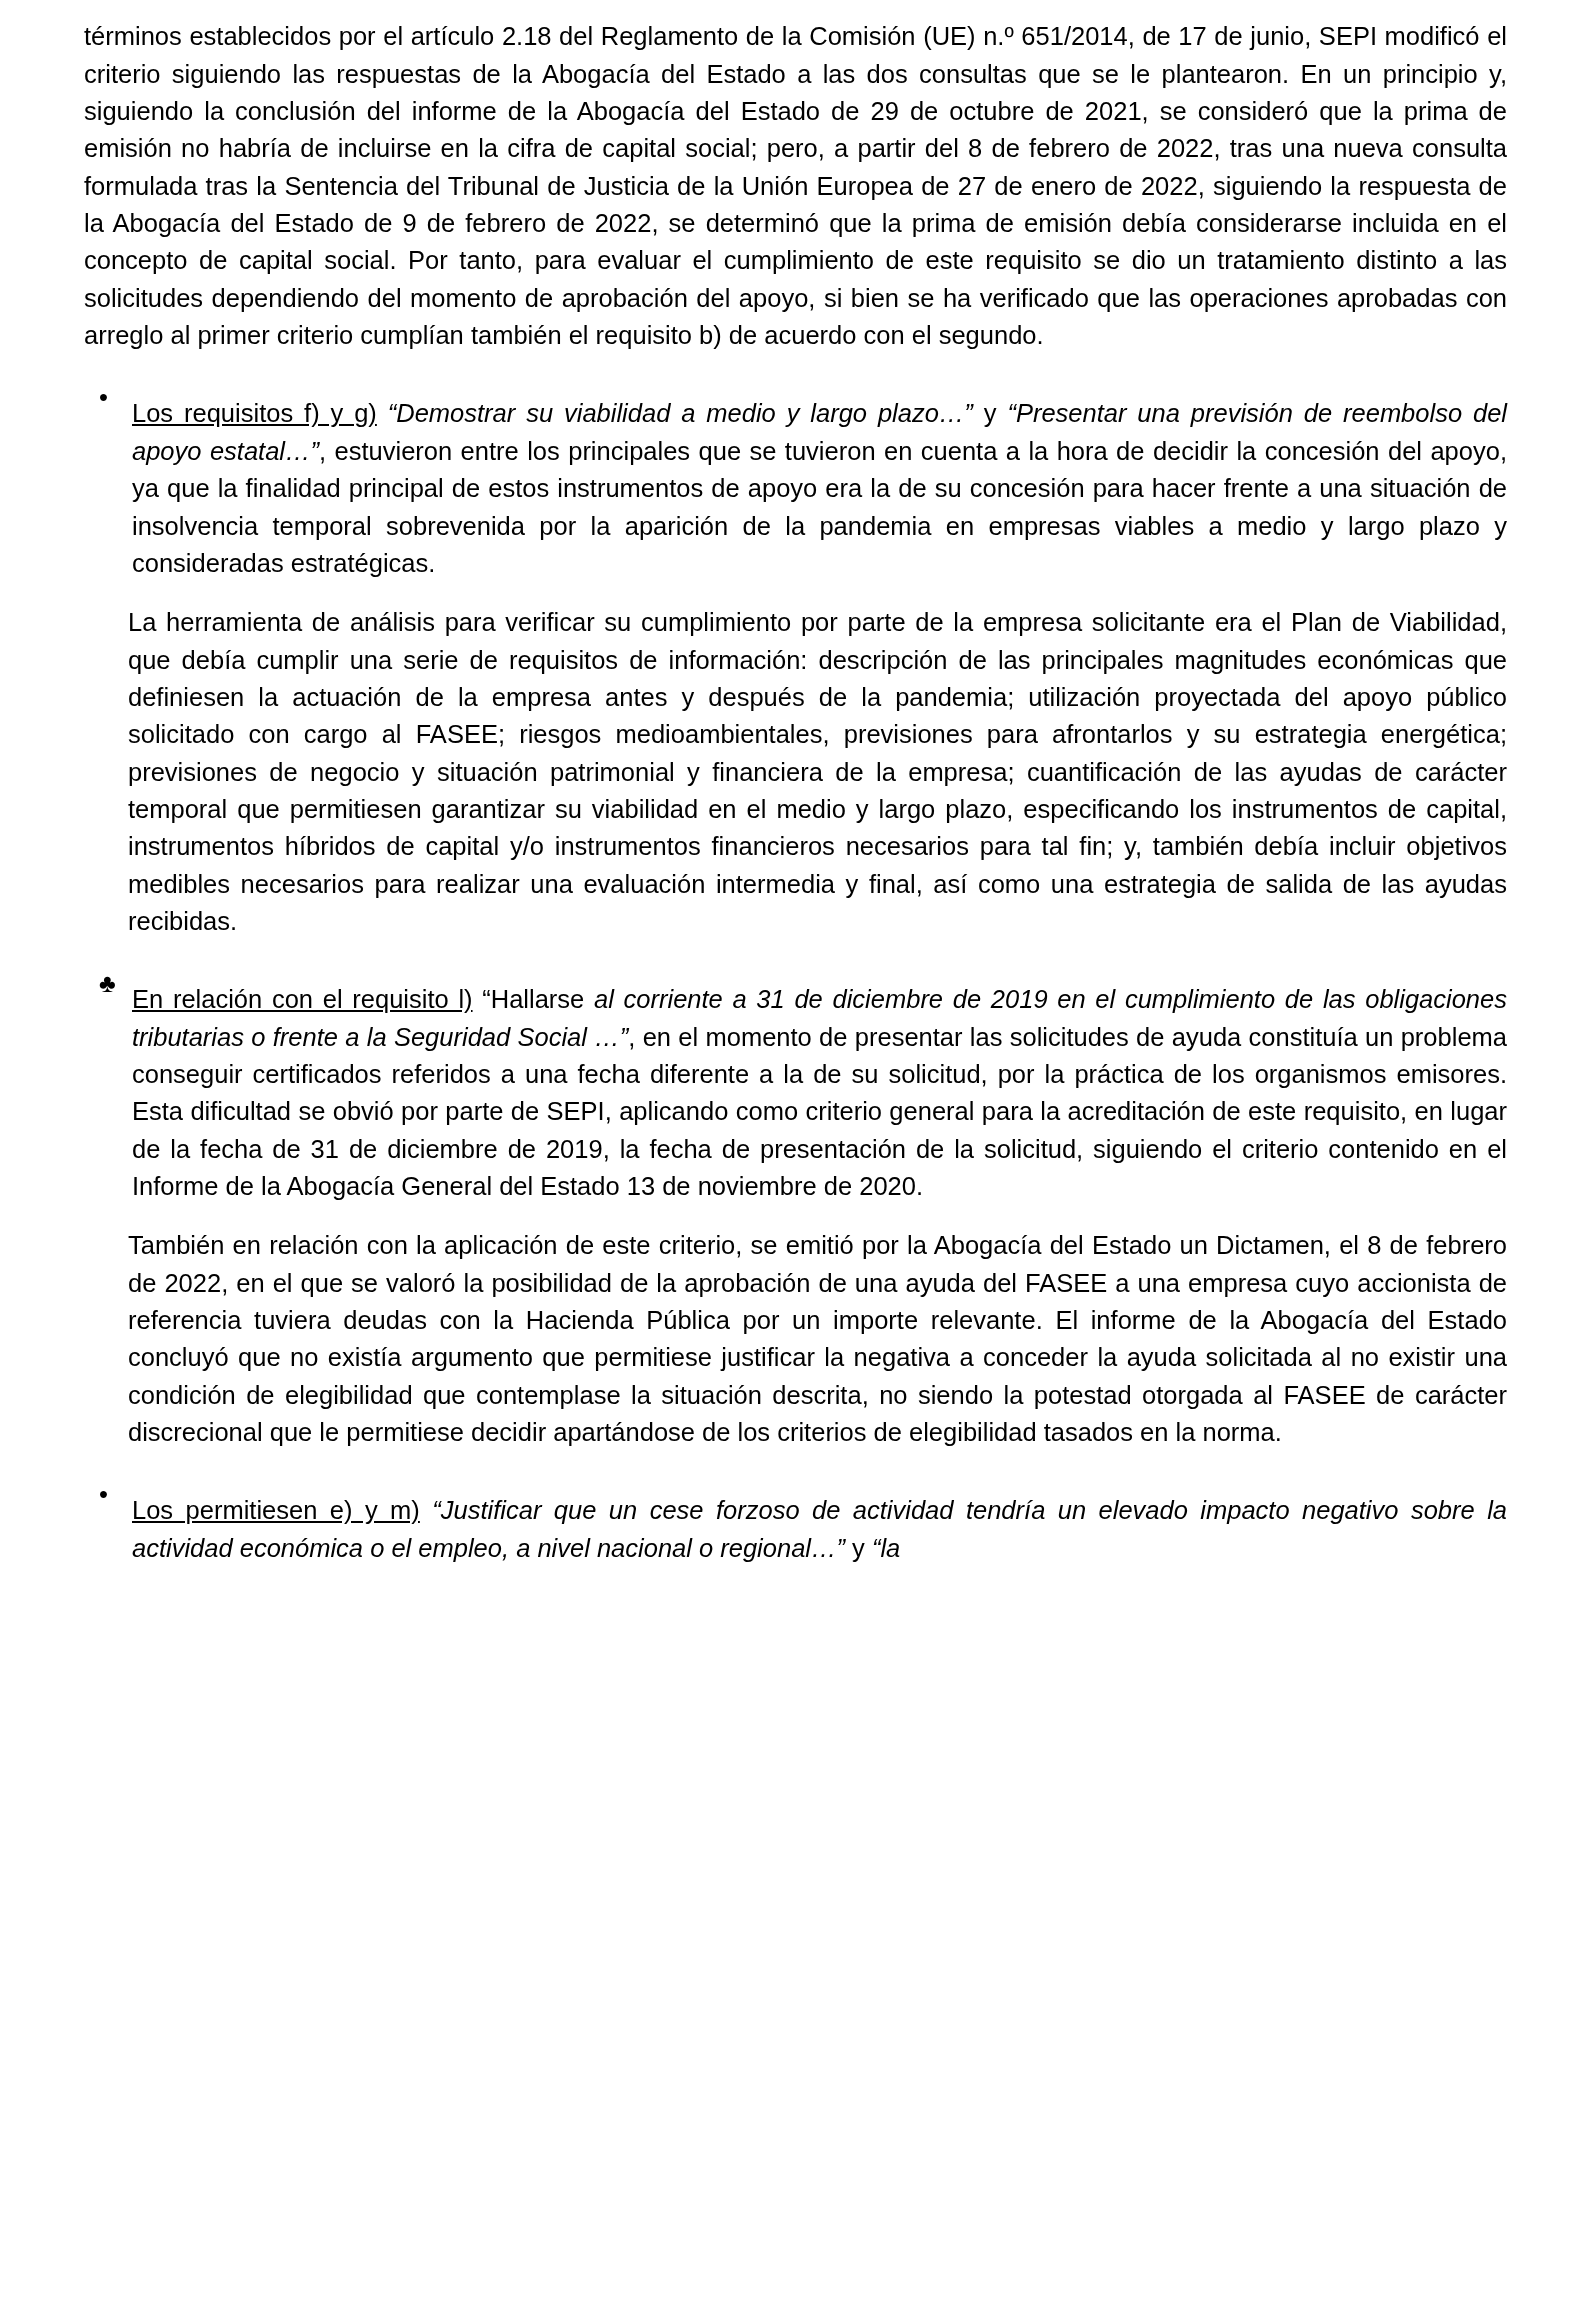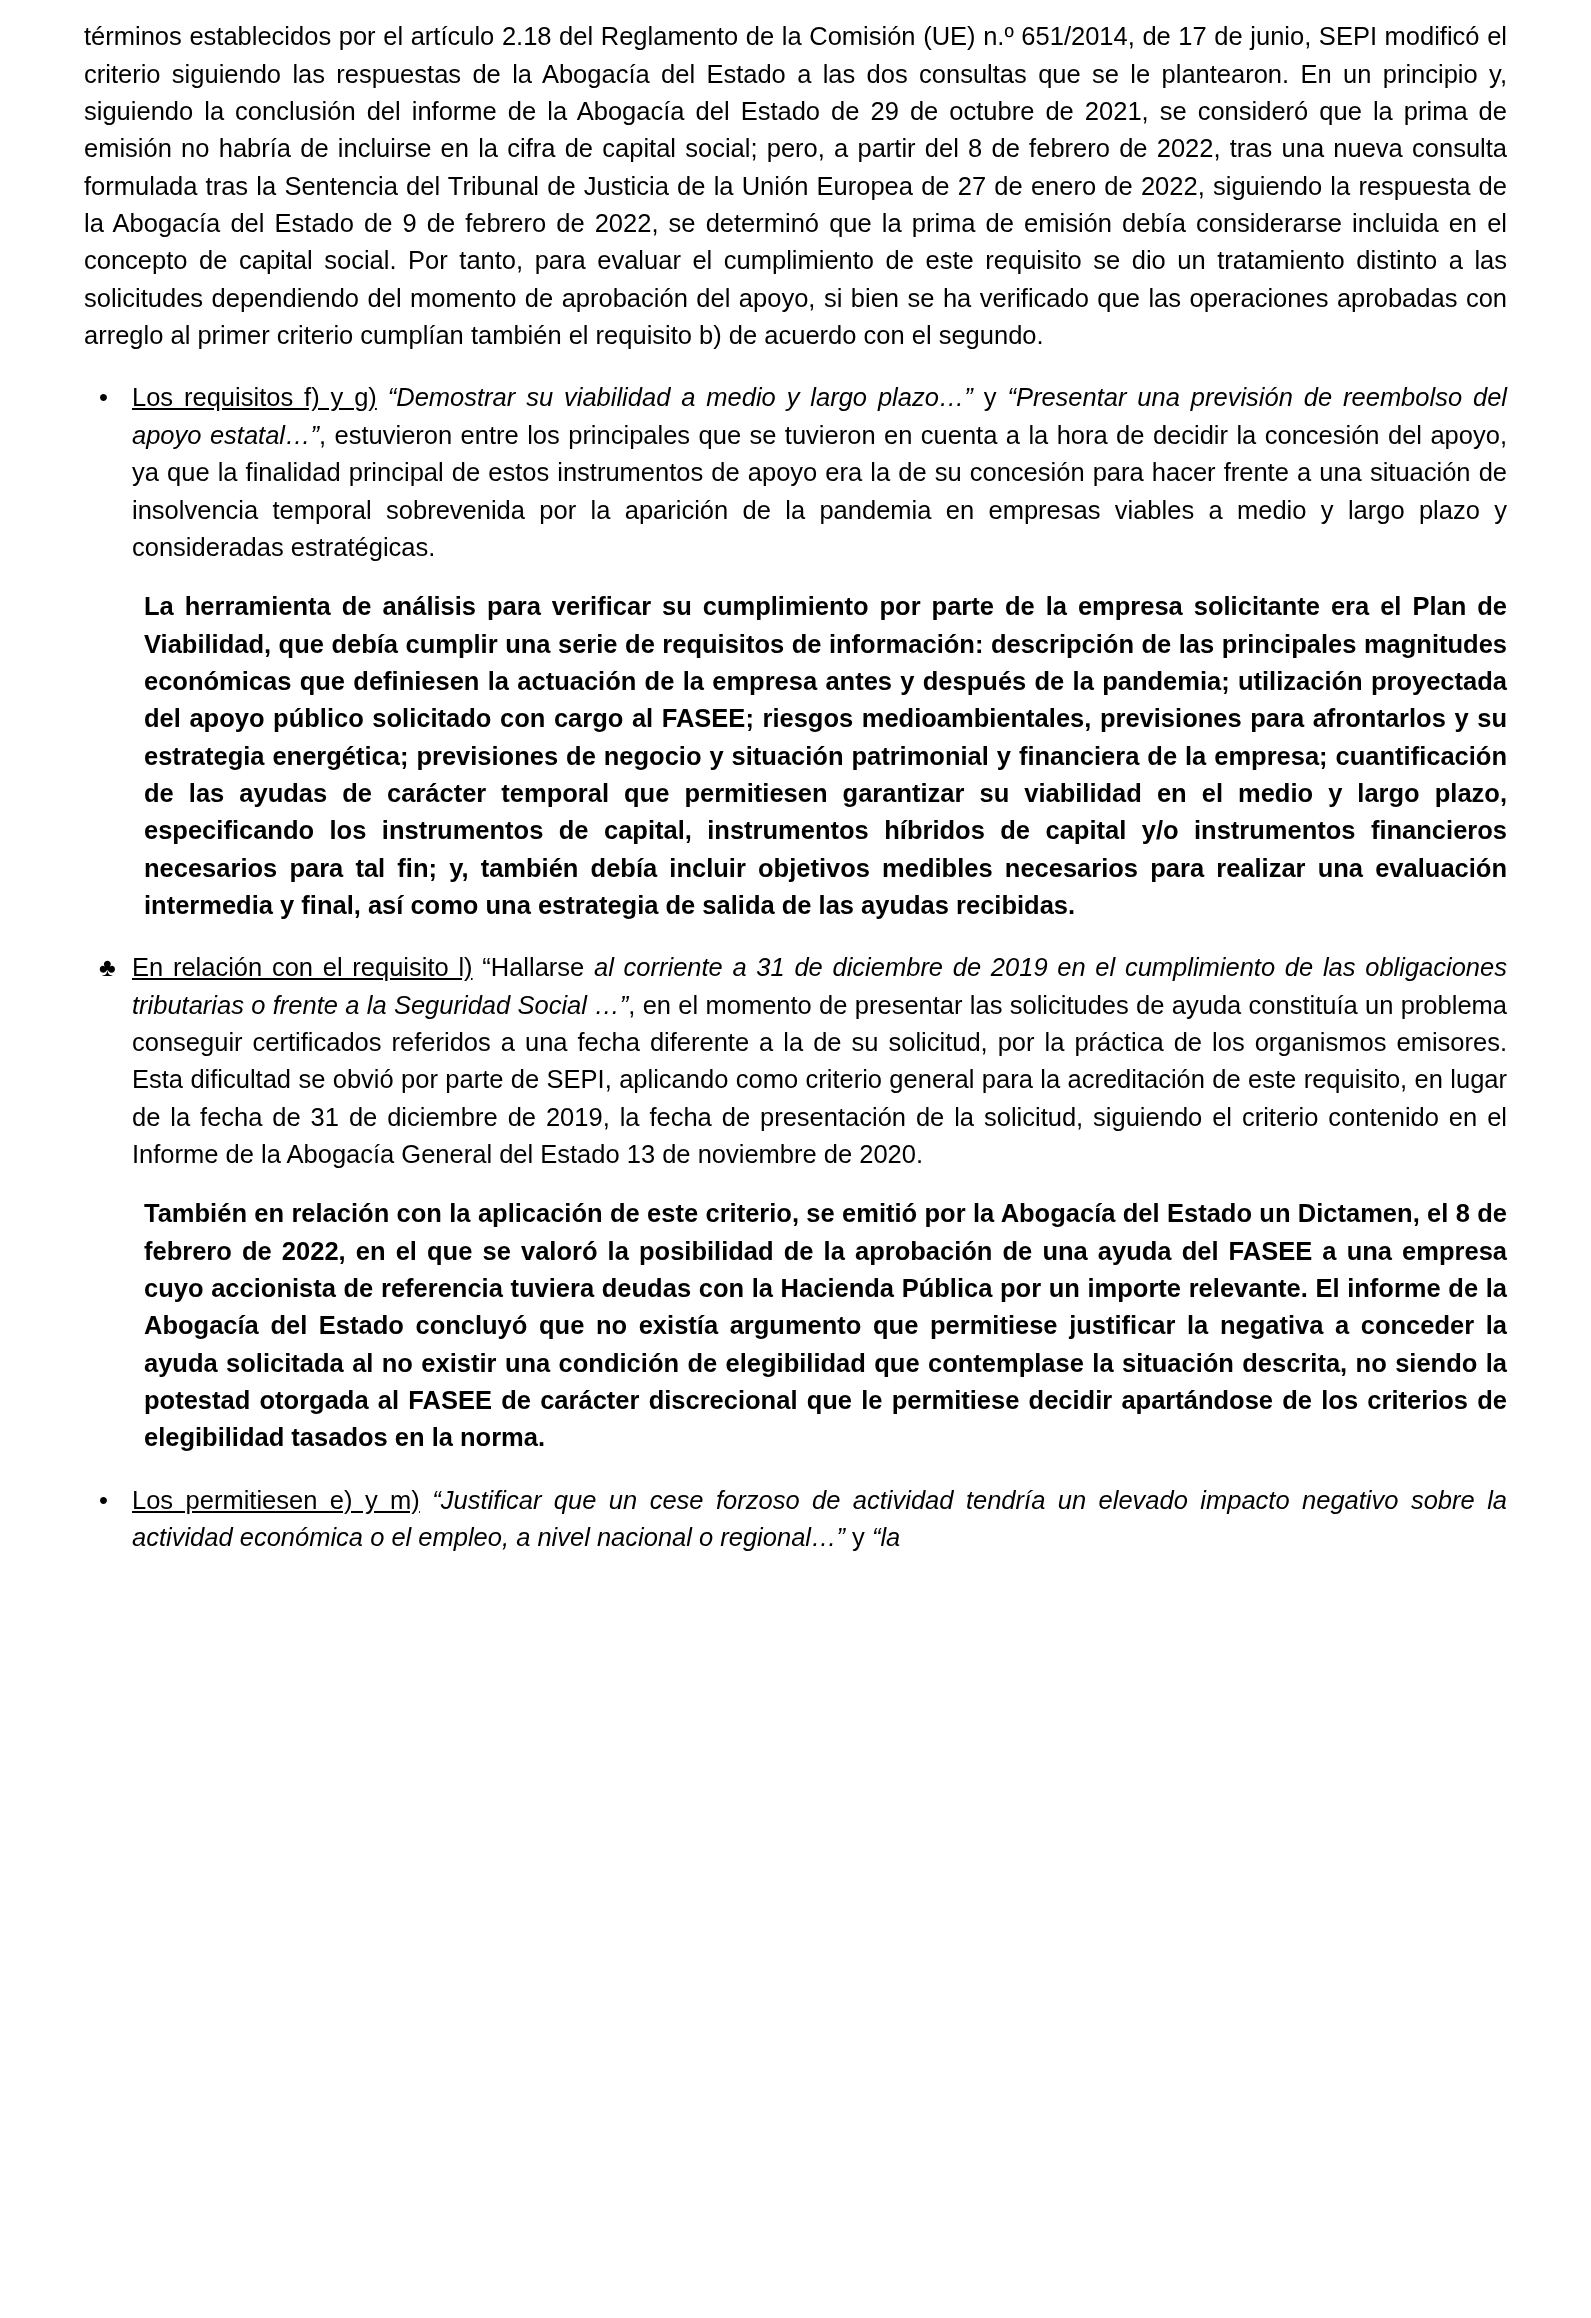--- a/index.html
+++ b/index.html
@@ -41,25 +41,25 @@
     padding-left: 15px;
     box-sizing: border-box;
     text-align: left;
     font-size: 25.5px;
   }
   .bullet-body {
     flex: 1;
   }
   .bullet-body .para {
     text-align: justify;
+    margin-top: 16px;
   }
   .sub-para {
     margin-top: 22px;
-    margin-left: 60px;
-    font-weight: bold;
+    margin-left: 44px;
   }
   u { text-decoration: underline; text-underline-offset: 1.7px; }
   i { font-style: italic; }
 </style>
 </head>
 <body>
 
 <div class="page">
 
   <p class="para">

